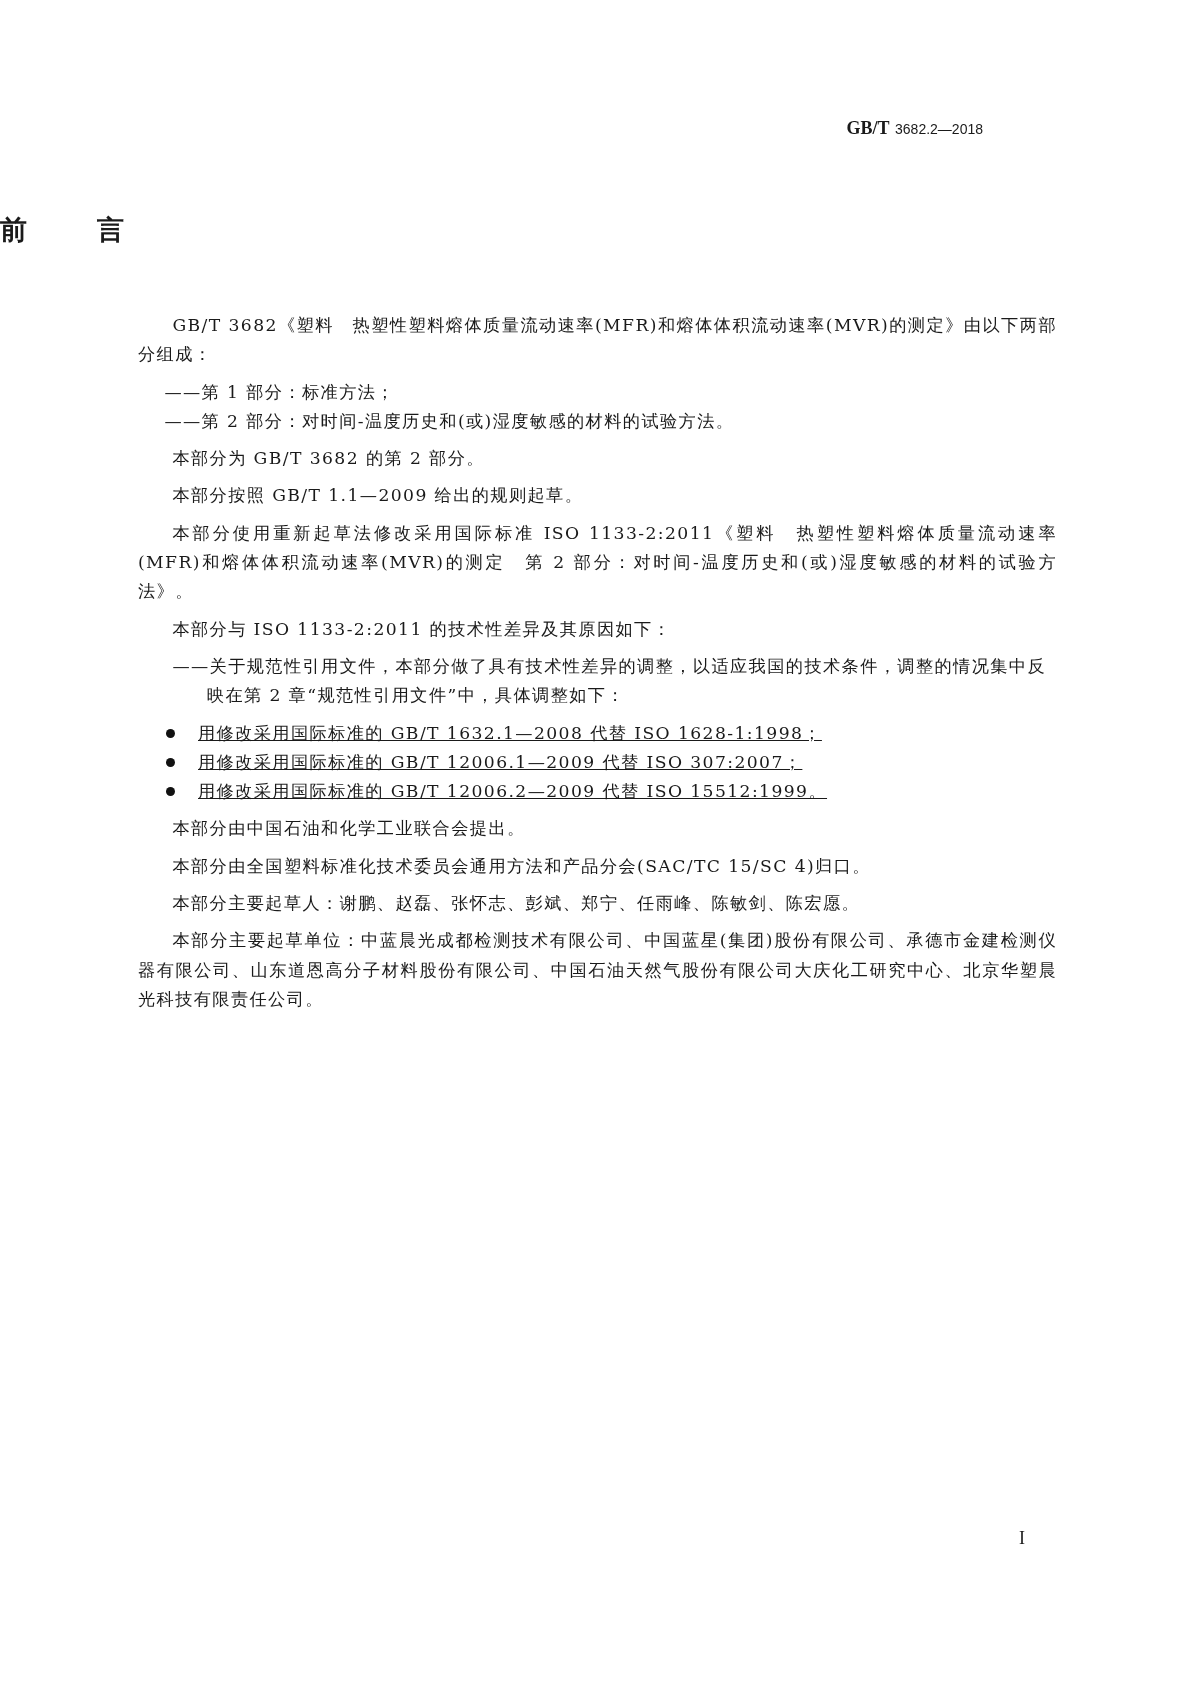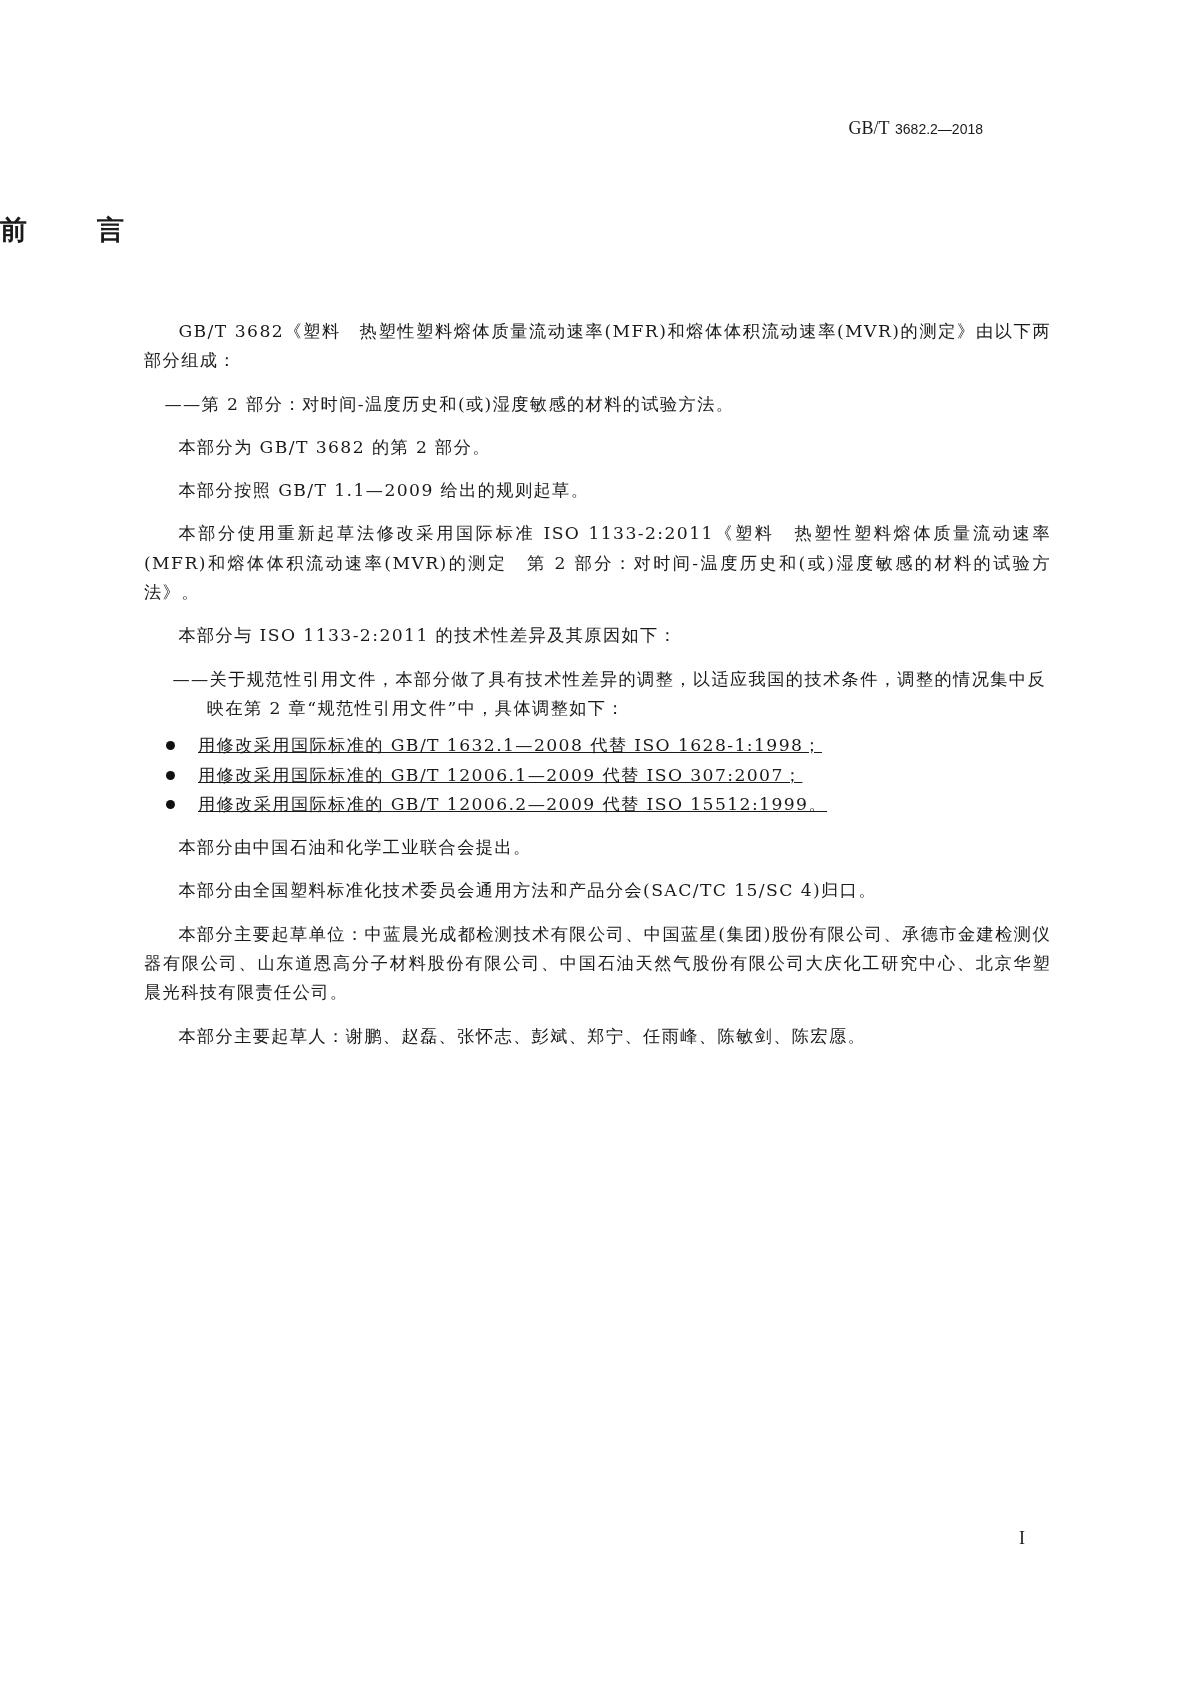--- a/index.html
+++ b/index.html
@@ -1,54 +1,55 @@
 <!DOCTYPE html>
 <html><head>
 <meta charset="utf-8">
 <style>
   html, body { margin: 0; padding: 0; background: #ffffff; }
   body { width: 1191px; height: 1684px; position: relative; overflow: hidden;
          font-family: "DejaVu Serif", "Liberation Serif", serif; color: #1a1a1a; }
   .std-code { position: absolute; top: 118px; right: 208px; font-size: 17px; white-space: nowrap; }
-  .std-code .prefix { font-family: "Liberation Serif", serif; font-weight: normal; font-size: 18px; }
+  .std-code .prefix { font-family: "Liberation Serif", serif; font-weight: bold; font-size: 18px; }
   .std-code .num { font-family: "Liberation Sans", sans-serif; font-size: 14px; }
   .title { position: absolute; top: 212px; left: 0; width: 1191px; 
            font-family: "DejaVu Sans", sans-serif; font-weight: bold; font-size: 27px; letter-spacing: 0; }
   .title span { display: inline-block; }
   .title .gap { width: 70px; }
   .body { position: absolute; top: 303px; left: 130px; width: 935px; font-size: 17.2px; line-height: 29.3px; letter-spacing: 1.4px; }
-  .p { text-indent: 2em; margin: 14px; text-align: justify; }
+  .p { text-indent: 2em; margin: 8px; text-align: justify; }
   .dash { margin: 0; padding-left: 2em; }
   .dash-wrap { margin: 8px; padding-left: 4em; text-indent: -2em; }
   .bullet { margin: 0; position: relative; padding-left: 68px; text-decoration: underline; }
   .bullet .dot { position: absolute; left: 36px; top: 10px; width: 9px; height: 9px; border-radius: 50%; background: #111; }
   .page-no { position: absolute; top: 1528px; left: 1019px; font-size: 18px; font-family: "Liberation Serif", serif; }
 </style>
 </head>
 <body>
 
 <div class="std-code">
   <span class="prefix">GB/T</span>
   <span class="num">3682.2—2018</span>
 </div>
 
 <div class="title">
   <span>前</span><span class="gap"></span><span>言</span>
 </div>
 
 <div class="body">
   <p class="p">GB/T 3682《塑料　热塑性塑料熔体质量流动速率(MFR)和熔体体积流动速率(MVR)的测定》由以下两部分组成：</p>
+  <p class="dash">——第 1 部分：标准方法；</p>
   <p class="dash">——第 2 部分：对时间-温度历史和(或)湿度敏感的材料的试验方法。</p>
   <p class="p">本部分为 GB/T 3682 的第 2 部分。</p>
   <p class="p">本部分按照 GB/T 1.1—2009 给出的规则起草。</p>
   <p class="p">本部分使用重新起草法修改采用国际标准 ISO 1133-2:2011《塑料　热塑性塑料熔体质量流动速率(MFR)和熔体体积流动速率(MVR)的测定　第 2 部分：对时间-温度历史和(或)湿度敏感的材料的试验方法》。</p>
   <p class="p">本部分与 ISO 1133-2:2011 的技术性差异及其原因如下：</p>
   <p class="dash-wrap">——关于规范性引用文件，本部分做了具有技术性差异的调整，以适应我国的技术条件，调整的情况集中反映在第 2 章“规范性引用文件”中，具体调整如下：</p>
   <p class="bullet"><span class="dot"></span><span>用修改采用国际标准的 GB/T 1632.1—2008 代替 ISO 1628-1:1998；</span></p>
   <p class="bullet"><span class="dot"></span><span>用修改采用国际标准的 GB/T 12006.1—2009 代替 ISO 307:2007；</span></p>
   <p class="bullet"><span class="dot"></span><span>用修改采用国际标准的 GB/T 12006.2—2009 代替 ISO 15512:1999。</span></p>
   <p class="p">本部分由中国石油和化学工业联合会提出。</p>
   <p class="p">本部分由全国塑料标准化技术委员会通用方法和产品分会(SAC/TC 15/SC 4)归口。</p>
+  <p class="p">本部分主要起草人：谢鹏、赵磊、张怀志、彭斌、郑宁、任雨峰、陈敏剑、陈宏愿。</p>
   <p class="p">本部分主要起草单位：中蓝晨光成都检测技术有限公司、中国蓝星(集团)股份有限公司、承德市金建检测仪器有限公司、山东道恩高分子材料股份有限公司、中国石油天然气股份有限公司大庆化工研究中心、北京华塑晨光科技有限责任公司。</p>
-  <p class="p">本部分主要起草人：谢鹏、赵磊、张怀志、彭斌、郑宁、任雨峰、陈敏剑、陈宏愿。</p>
 </div>
 
 <div class="page-no">I</div>
 
 </body></html>

